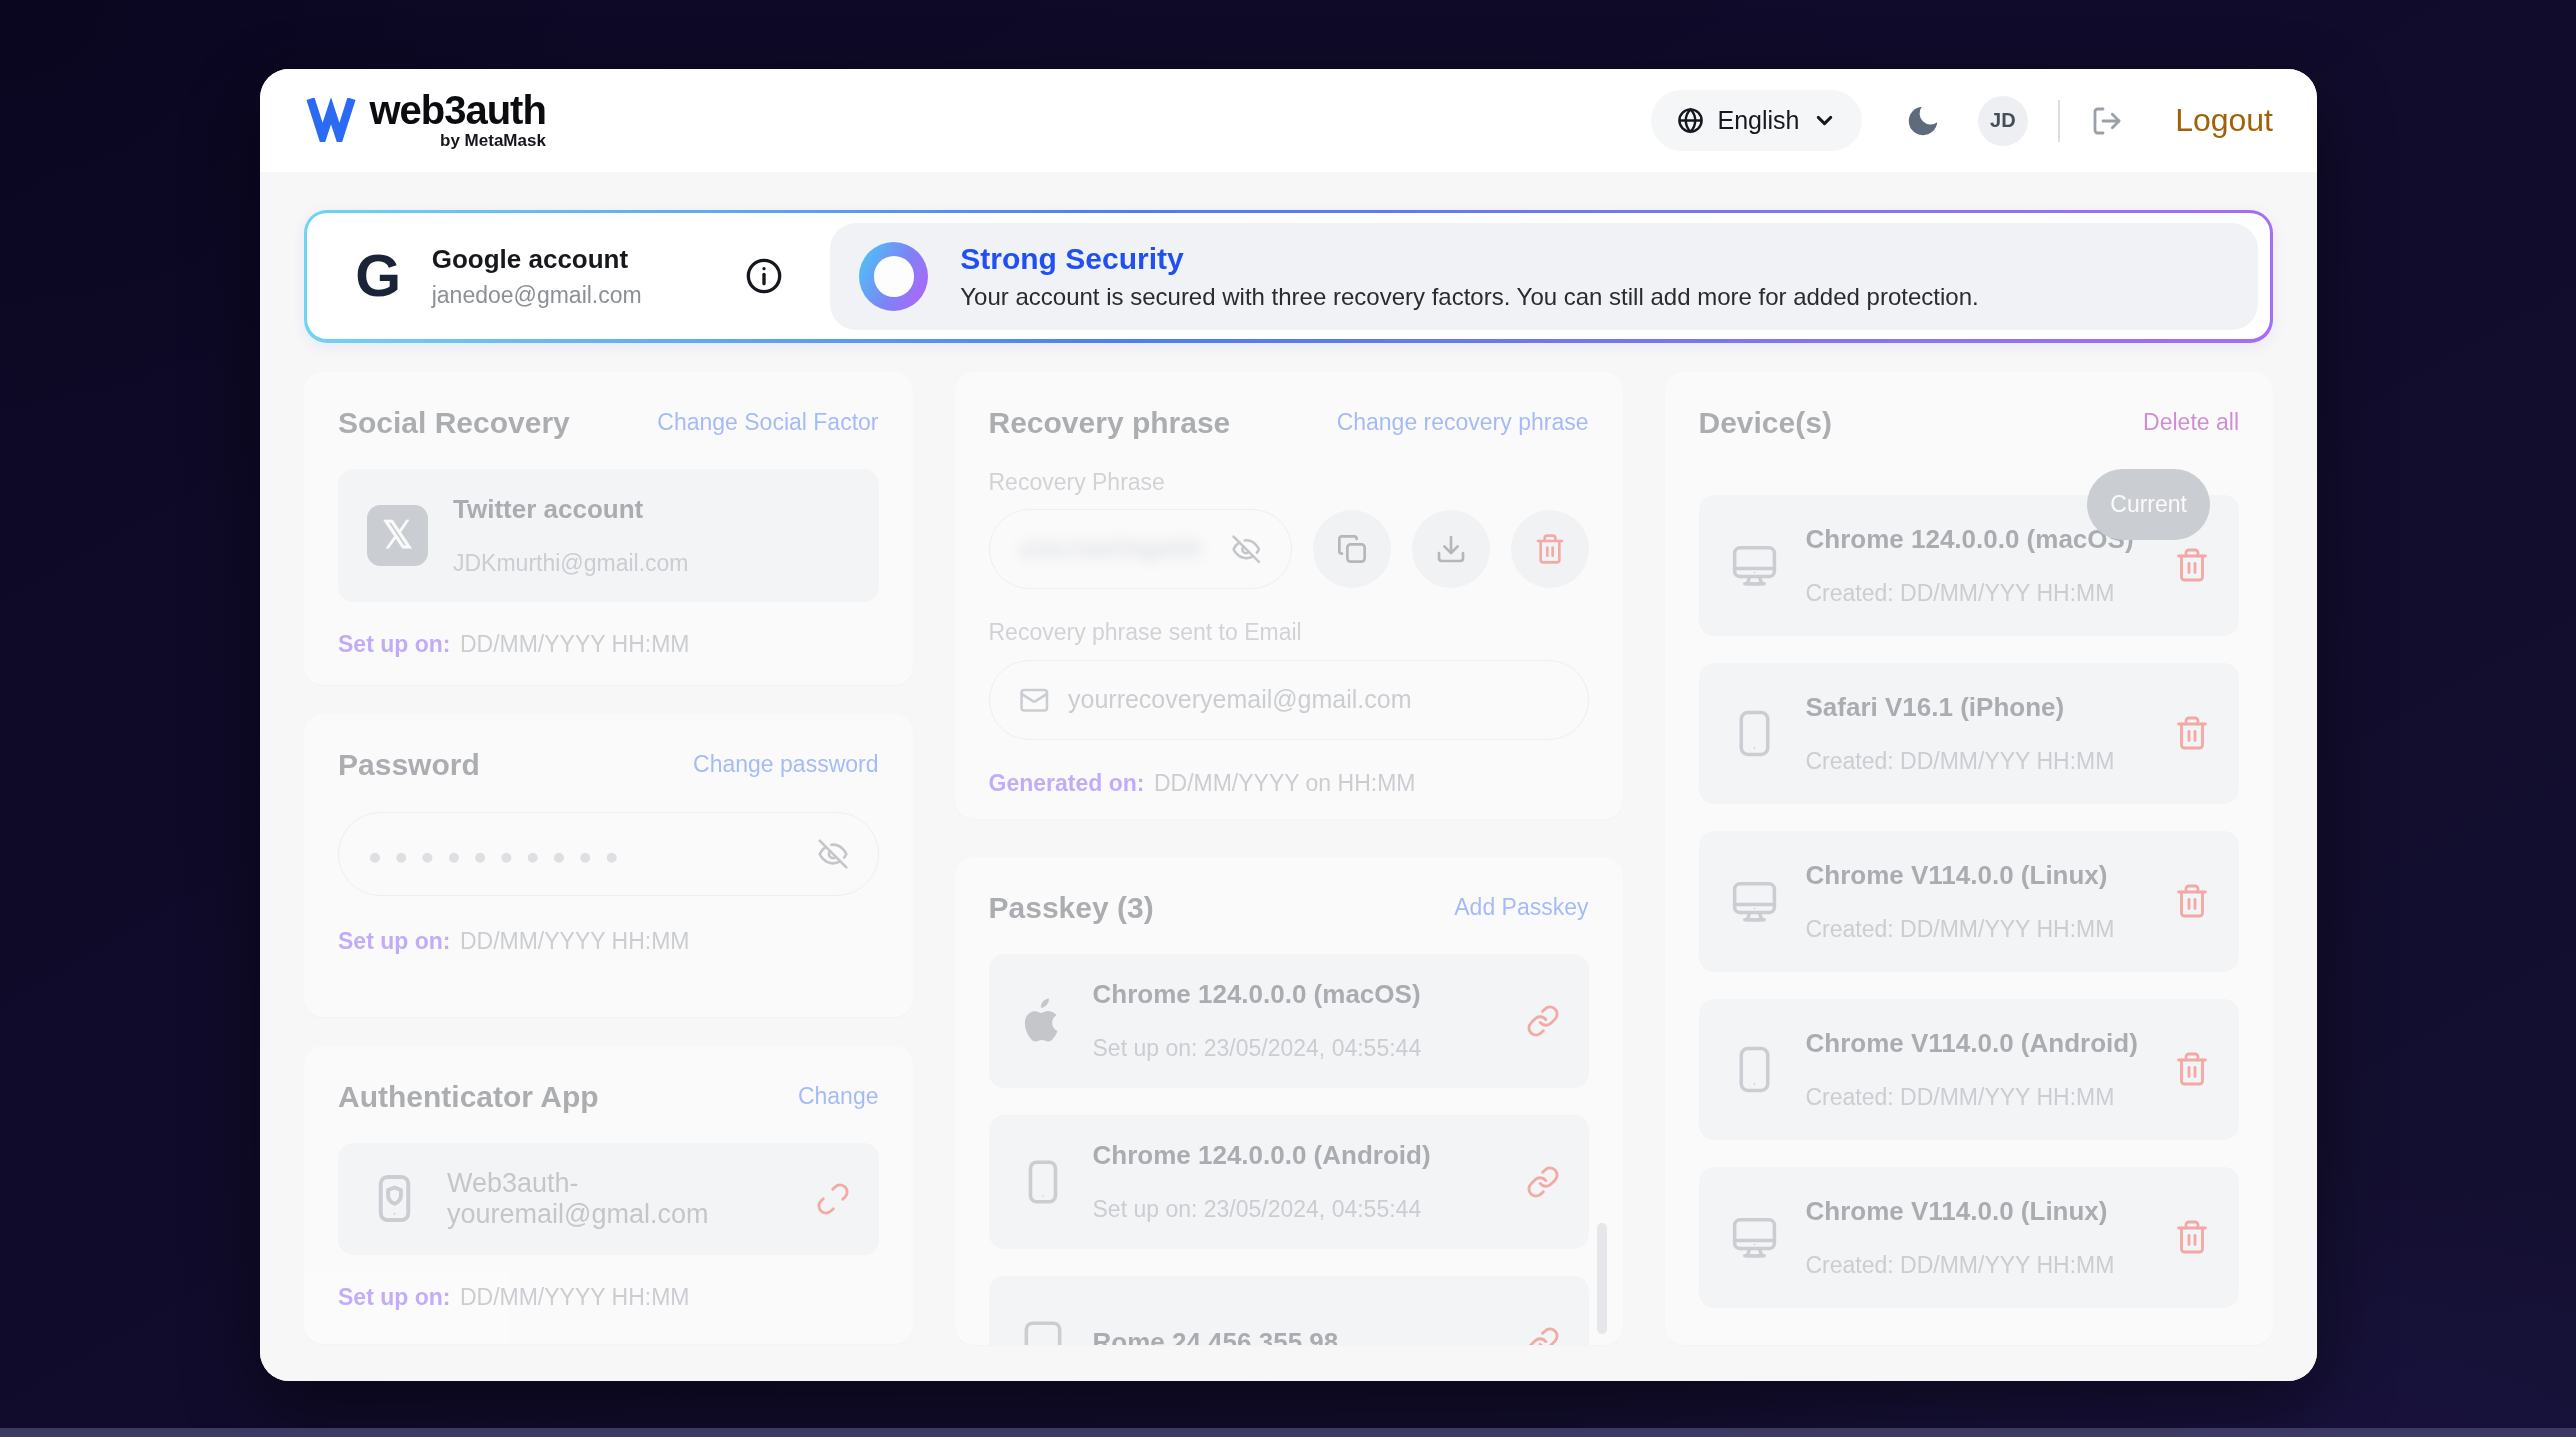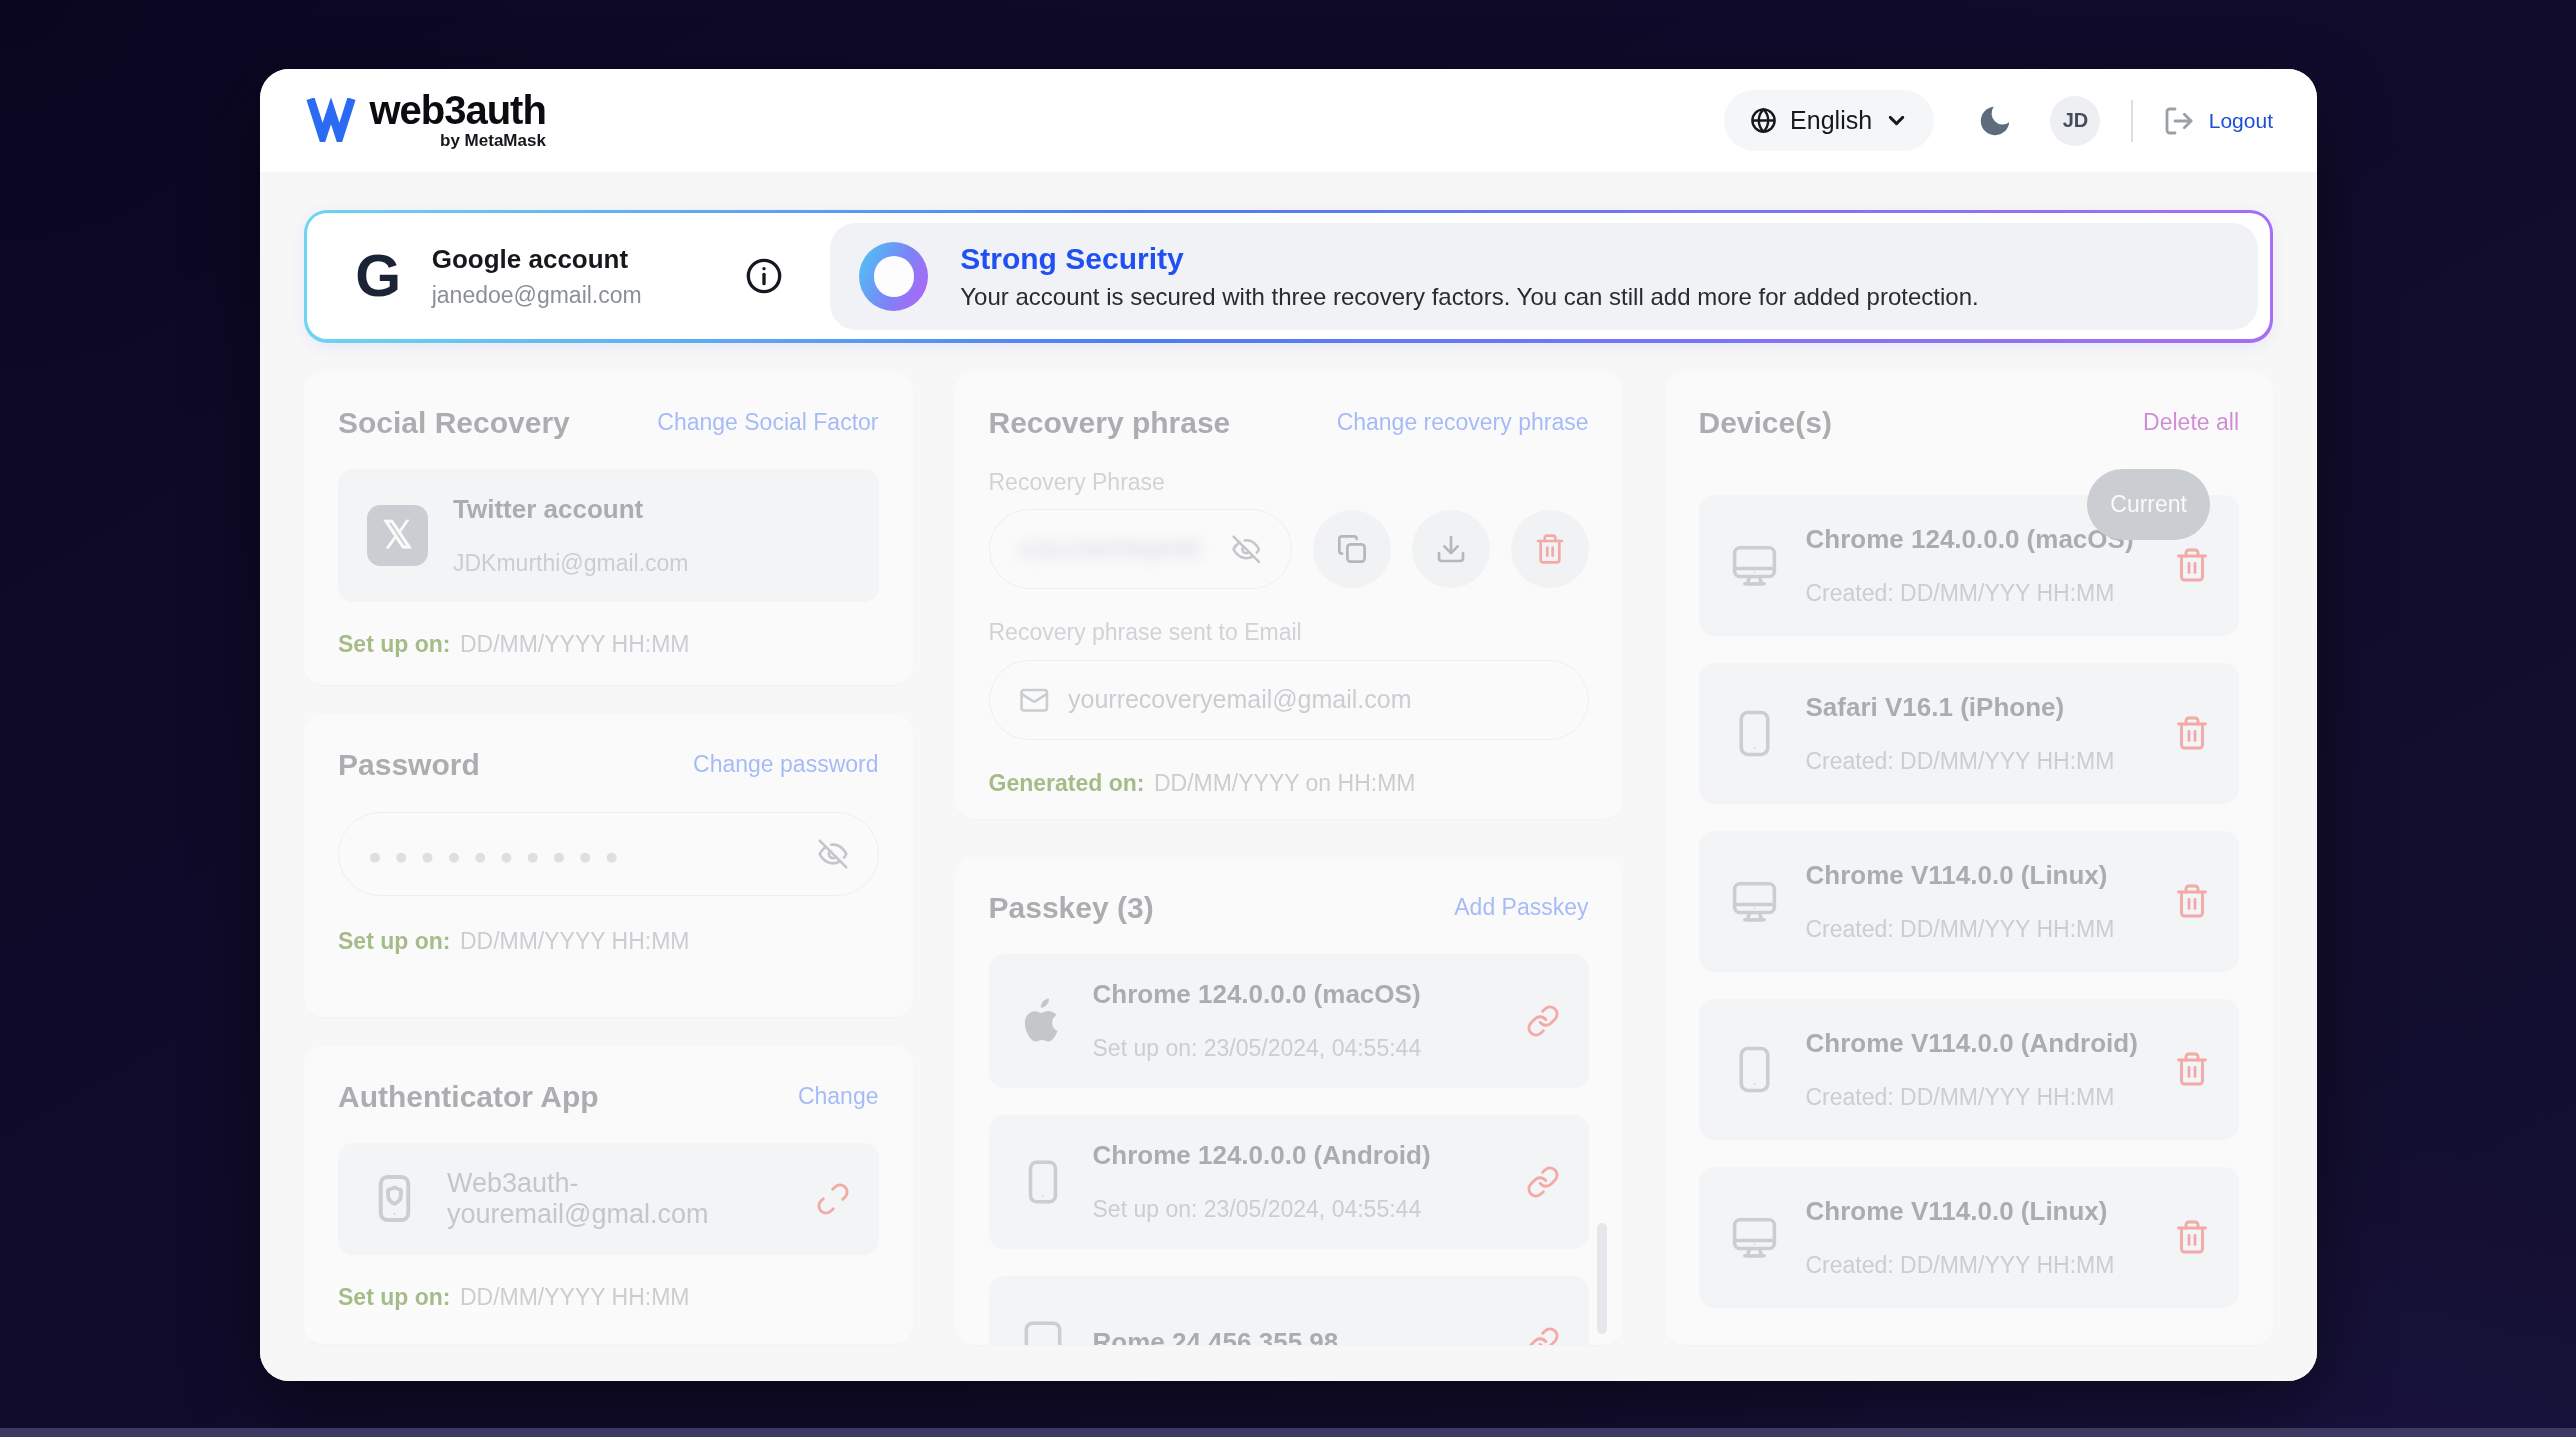--- a/index.html
+++ b/index.html
@@ -28,21 +28,21 @@
   .logo-text-wrap { display:flex; flex-direction:column; align-items:flex-end; }
   .logo-brand { font-size:40px; font-weight:700; color:#0b0c10; letter-spacing:-1px; line-height:1; }
   .logo-tagline { font-size:17px; font-weight:700; color:#15171c; margin-top:1.9px; }
   .header-right { margin-left:auto; display:flex; align-items:center; }
   .lang-pill { display:flex; align-items:center; gap:12.4px; height:61px; padding:0 25px; border-radius:30.5px; background:#f5f6f8; cursor:pointer; }
   .lang-label { font-size:25px; color:#15181e; }
   .moon { margin-left:42px; cursor:pointer; display:flex; }
   .avatar { margin-left:36px; width:50px; height:50px; border-radius:50%; background:#edeff2; display:flex; align-items:center; justify-content:center; font-size:20px; font-weight:700; color:#454d58; cursor:pointer; }
   .hdr-divider { width:1.9px; height:42px; background:#dcdee2; margin:0 30.5px; }
   .logout { display:flex; align-items:center; gap:13.4px; cursor:pointer; }
-  .logout-label { font-size:21px; color:#1d4ed8; }
+  .logout-label { font-size:32px; color:#a16207;margin-left:39px; }
 
   
   .app-content { flex:1; background:#f7f7f8; padding:38px 44px 0 44px; }
 
   
   .banner { border-radius:23px; padding:3.3px; background:linear-gradient(90deg,#6fd4f2 0%,#4c7df4 42%,#a66df6 100%); margin-bottom:29px; box-shadow:0 3.8px 13.4px rgba(60,80,220,.08); }
   .banner-inner { background:#fff; border-radius:20px; height:126px; display:flex; align-items:stretch; }
   .banner-left { flex:0 0 523px; display:flex; align-items:center; padding-left:48px; }
   .g-mark { font-size:59px; font-weight:700; color:#1b2436; line-height:1; margin-right:30.5px; }
   .provider-title { font-size:26px; font-weight:700; color:#17181c; }
@@ -66,21 +66,21 @@
   .card-link.red { color:#a21caf; }
 
   .tile { background:#f0f1f4; border-radius:15.3px; padding:25px 29px; display:flex; align-items:center; position:relative; }
   .tile + .tile { margin-top:27px; }
   .tile-texts { margin-left:25px; }
   .tile-name { font-size:26px; font-weight:600; color:#565b63; }
   .tile-meta { font-size:23px; color:#9ba0a8; margin-top:25px; }
   .tile-action { margin-left:auto; display:flex; cursor:pointer; }
 
   .setup-line { font-size:23px; margin-top:29px; }
-  .setup-label { font-weight:700; color:#4d7c0f; }
+  .setup-label { font-weight:700; color:#8b5cf6; }
   .setup-value { color:#9ba0a8; margin-left:9.5px; }
 
   .x-badge { width:61px; height:61px; border-radius:13.4px; background:#9aa0a8; color:#fff; display:flex; align-items:center; justify-content:center; font-size:38px; font-weight:700; flex:0 0 61px; }
 
   .input-pill { border:1.9px solid #e3e5e9; background:#fff; border-radius:42px; height:84px; display:flex; align-items:center; padding:0 29px; }
   .pw-dots { font-size:23px; letter-spacing:12.4px; color:#c2c6cd; line-height:1; transform:translateY(1.9px); }
   .input-pill .eye { margin-left:auto; display:flex; cursor:pointer; }
 
   .card-social { height:313px; } .card-password { height:303px; margin-top:29px; } .card-auth { height:298px; margin-top:29px; }
   .card-recovery { height:447px; } .card-passkey { height:488px; margin-top:38px; overflow:hidden; position:relative; }

